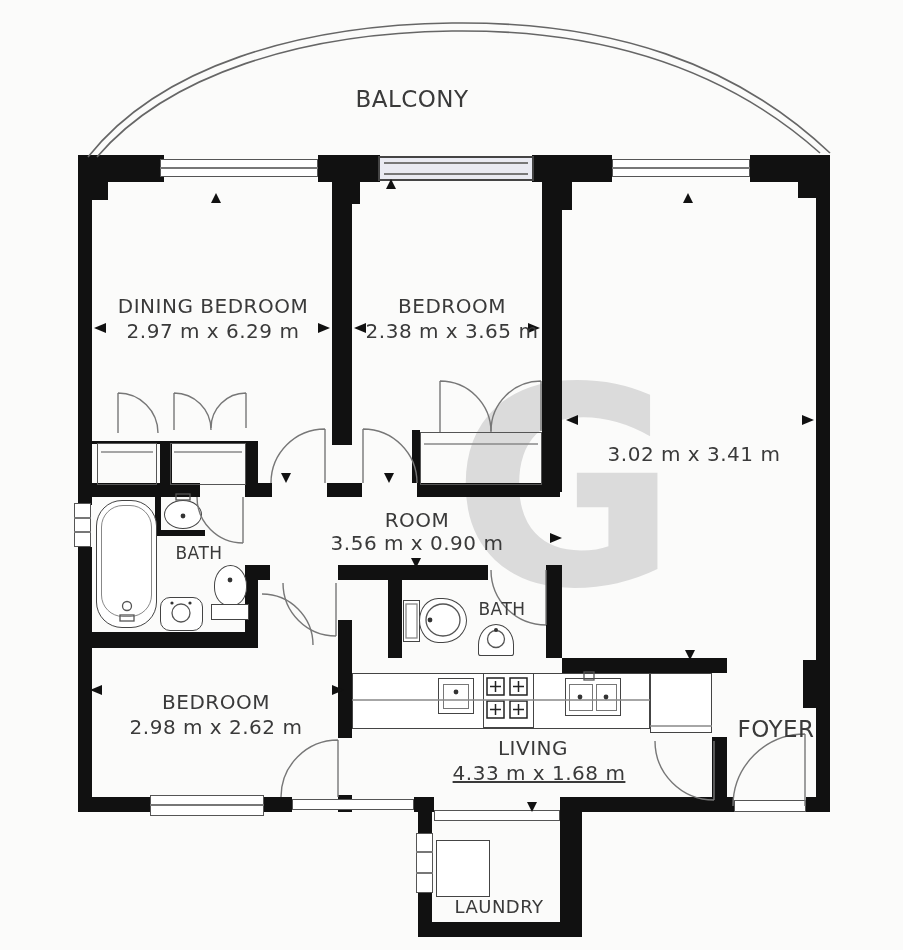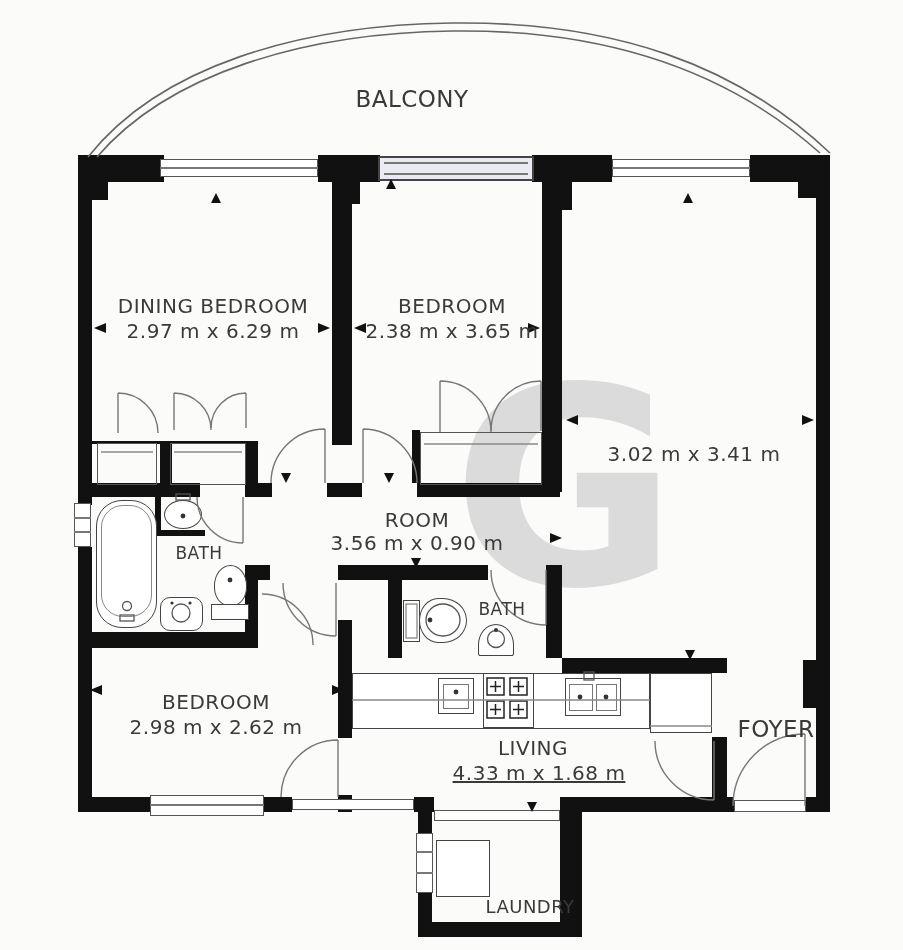--- a/index.html
+++ b/index.html
@@ -215,15 +215,15 @@
   <div class="lbl sm" style="left:199px;top:553px;">BATH</div>
   <div class="lbl sm" style="left:502px;top:609px;">BATH</div>
 
   <div class="lbl" style="left:216px;top:702px;">BEDROOM</div>
   <div class="lbl" style="left:216px;top:727px;">2.98 m x 2.62 m</div>
 
   <div class="lbl" style="left:533px;top:748px;">LIVING</div>
   <div class="lbl" style="left:539px;top:773px;text-decoration:underline;">4.33 m x 1.68 m</div>
 
   <div class="lbl sm" style="left:776px;top:719px;font-size:23px;margin-top:10px;">FOYER</div>
-  <div class="lbl sm" style="left:530px;top:906px;font-size:18px;">LAUNDRY</div>
+  <div class="lbl sm" style="left:499px;top:906px;font-size:18px;">LAUNDRY</div>
 
 </div>
 
 </body></html>

